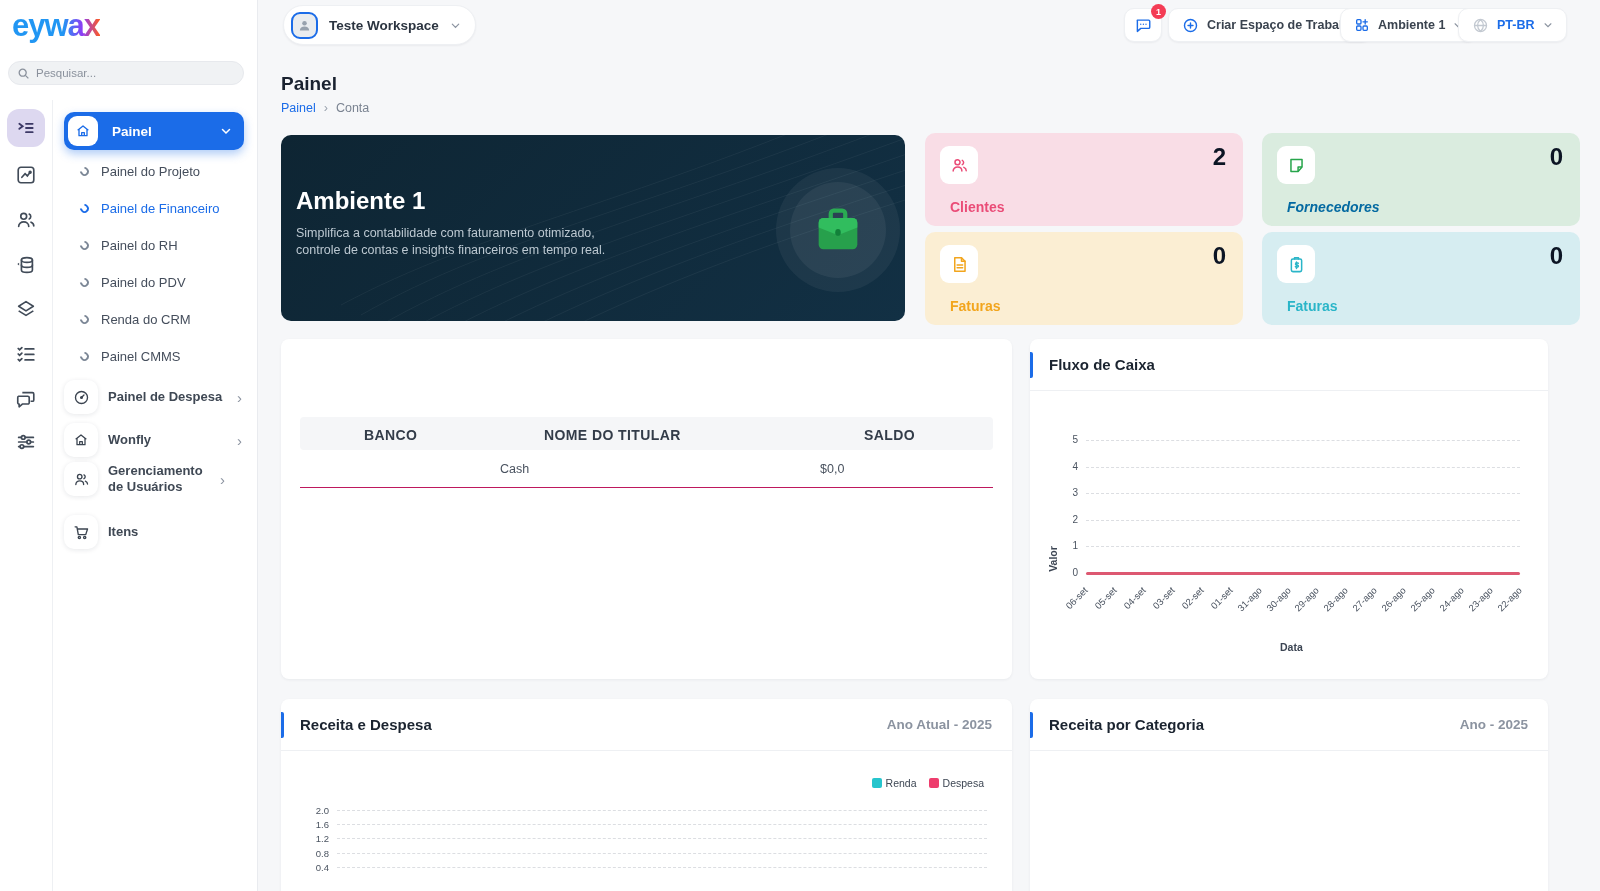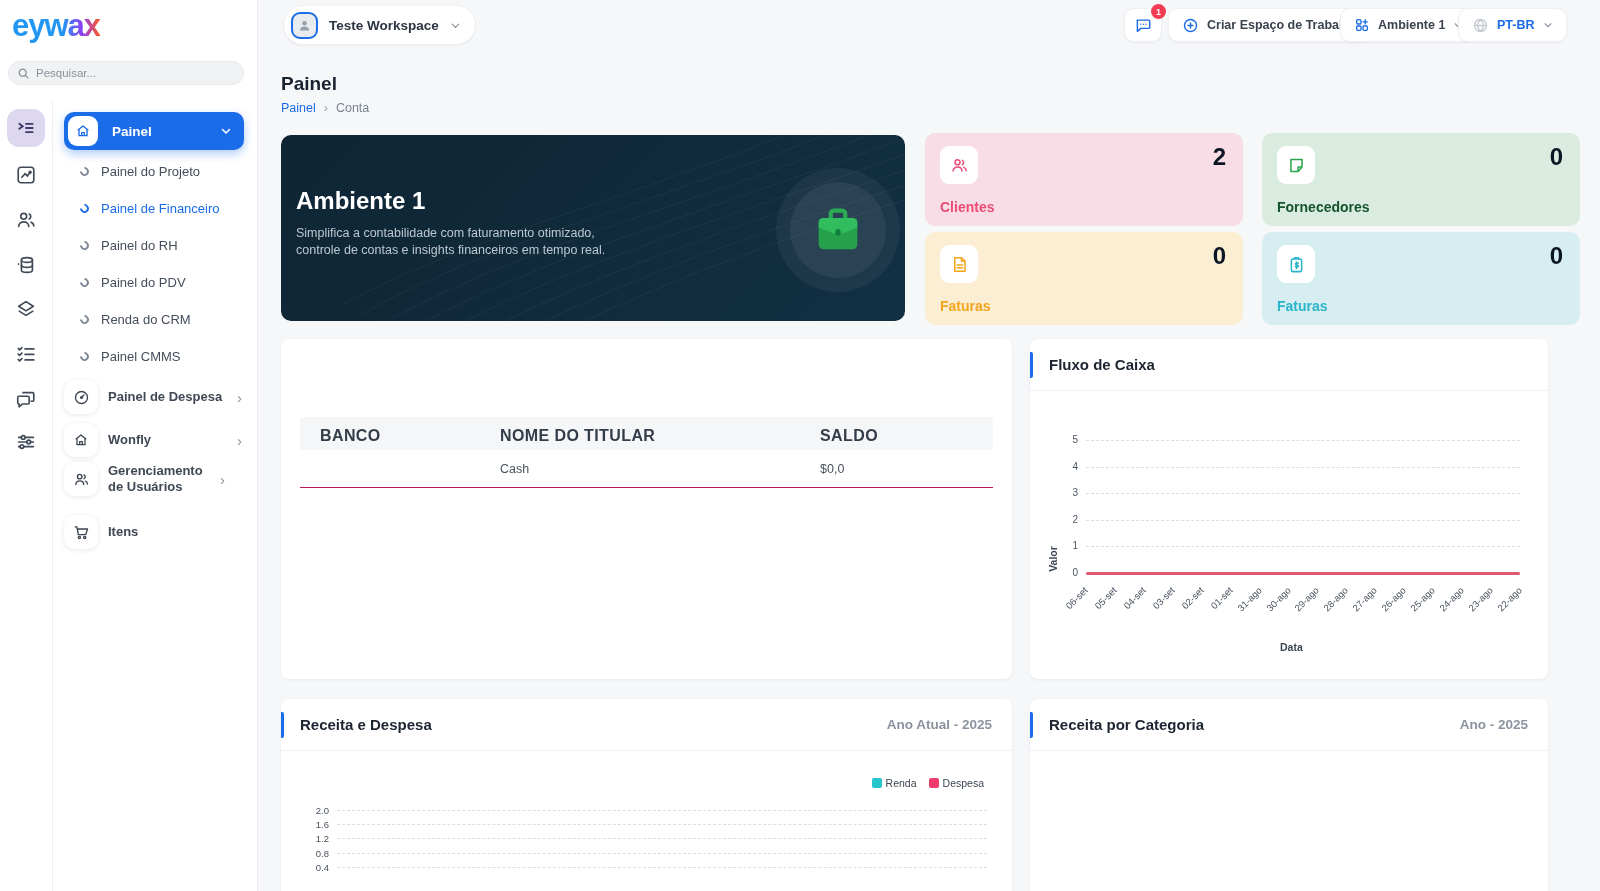--- a/index.html
+++ b/index.html
@@ -71,33 +71,33 @@
   .banner p { position:absolute; left:15px; top:90px; width:340px; color:#bcc8d1; font-size:12.5px; line-height:1.35; }
   .banner .circ1 { position:absolute; left:495px; top:33px; width:124px; height:124px; border-radius:50%;
     background:rgba(255,255,255,.05); }
   .banner .circ2 { position:absolute; left:509px; top:47px; width:96px; height:96px; border-radius:50%;
     background:rgba(255,255,255,.06); display:flex; align-items:center; justify-content:center; }
 
   .stat-card { position:absolute; width:318px; height:93px; border-radius:10px; padding:13px 15px; cursor:pointer; }
   .stat-iconbox { width:38px; height:38px; background:#fff; border-radius:9px; display:flex; align-items:center;
     justify-content:center; }
   .stat-value { position:absolute; right:17px; top:10px; font-size:24px; font-weight:700; color:#0c1524; }
-  .stat-label { position:absolute; left:15px; bottom:11px; font-size:14px; font-weight:700; }
+  .stat-label { position:absolute; left:25px; bottom:11px; font-size:14px; font-weight:700; }
 
   .card { position:absolute; background:#fff; border-radius:8px; box-shadow:0 1px 3px rgba(20,30,50,.06); }
   .card-header { position:relative; height:52px; border-bottom:1px solid #eef0f3; display:flex; align-items:center; }
   .card-accent { position:absolute; left:0; top:13px; width:3px; height:26px; background:#1b6ce8;
     border-radius:0 2px 2px 0; }
   .card-title { margin-left:19px; font-size:15px; font-weight:700; color:#1b2430; }
   .card-period { position:absolute; right:20px; font-size:13.5px; font-weight:600; color:#8b93a0; }
 
   
   .tbl { position:absolute; left:19px; right:19px; top:78px; }
   .tbl-head { position:relative; height:33px; background:#f5f6f8; border-radius:4px; }
-  .tbl-head span { position:absolute; top:10px; font-size:16px; font-weight:700; letter-spacing:.4px; color:#333c49; }
+  .tbl-head span { position:absolute; top:10px; font-size:14px; font-weight:700; letter-spacing:.4px; color:#333c49;margin-left:44px; }
   .tbl-row { position:relative; height:38px; border-bottom:1px solid #be185d; }
   .tbl-row span { position:absolute; top:12px; font-size:12.5px; color:#49525f; }
   .c1 { left:20px; } .c2 { left:200px; } .c3 { left:520px; }
 
   
   .plot { position:absolute; left:0; top:0; right:0; bottom:0; }
   .ytick { position:absolute; width:24px; right:auto; left:24px; text-align:right; font-size:10px; color:#4a5360; }
   .gridline { position:absolute; height:0; border-top:1.5px dashed #dcdee2; }
   .zero-line { position:absolute; height:2.5px; border-radius:2px; }
   .xtick { position:absolute; width:46px; text-align:right; font-size:9.5px; color:#4a5360;
@@ -388,21 +388,21 @@
   <span class="stat-label" style="color: rgb(234, 76, 119);">Clientes</span>
 </div>
 <div class="stat-card" style="left: 1262px; top: 133px; background: rgb(218, 236, 223);">
   <span class="stat-iconbox" style="color: rgb(39, 165, 75);">
     <svg width="19" height="19" viewBox="0 0 24 24" fill="none" stroke="currentColor" stroke-width="1.9" stroke-linejoin="round">
         <path d="M5 4.5 H19 V14 L14 19.5 H5 Z"></path>
         <path d="M14 19.5 V14 H19"></path>
       </svg>
   </span>
   <span class="stat-value">0</span>
-  <span class="stat-label" style="color: #14532d;">Fornecedores</span>
+  <span class="stat-label" style="color: #0369a1; font-style: italic;">Fornecedores</span>
 </div>
 <div class="stat-card" style="left: 925px; top: 232px; background: rgb(251, 238, 211);">
   <span class="stat-iconbox" style="color: rgb(242, 165, 29);">
     <svg width="19" height="19" viewBox="0 0 24 24" fill="none" stroke="currentColor" stroke-width="1.9" stroke-linecap="round" stroke-linejoin="round">
         <path d="M6 3.5 H14.5 L19 8 V20.5 H6 Z"></path>
         <path d="M14.5 3.5 V8 H19"></path>
         <path d="M9 12.5 H16 M9 16 H16"></path>
       </svg>
   </span>
   <span class="stat-value">0</span>

